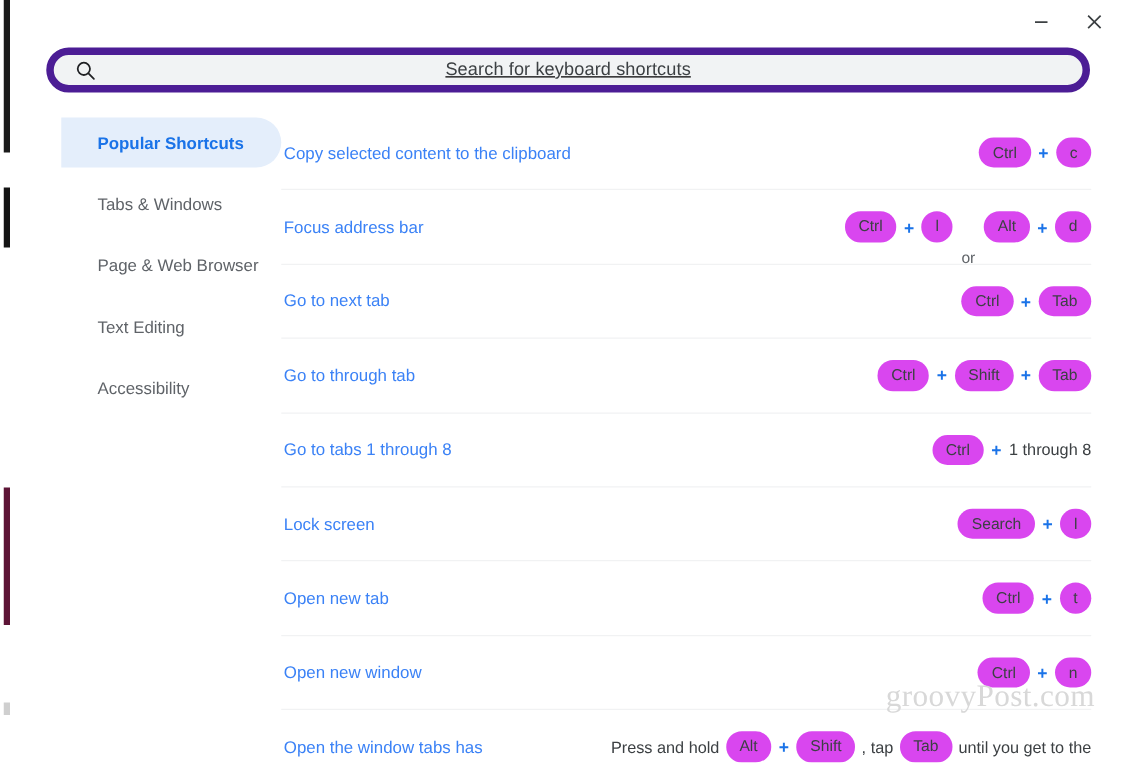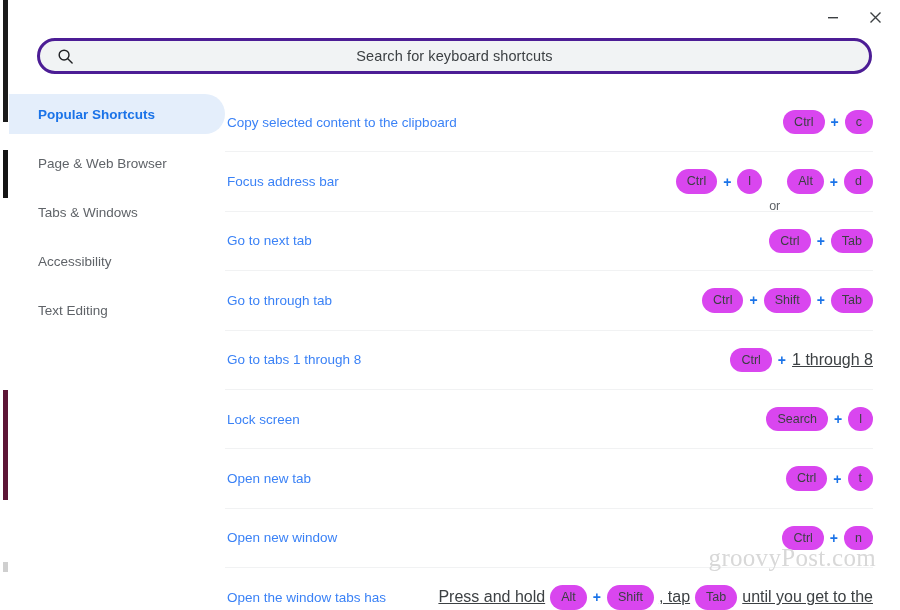--- a/index.html
+++ b/index.html
@@ -61,26 +61,27 @@
   }
   .win-btn svg { display: block; }
 
   
   .search-wrap {
     padding: 4px 28px 0 28px;
   }
   .search-bar {
     position: relative;
     height: 36px;
-    border: 3px solid #4c1d95;
+    border: 6px solid #4c1d95;
     border-radius: 18px;
     background: #f1f3f4;
     display: flex;
     align-items: center;
     box-sizing: border-box;
+    text-decoration: underline;
   }
   .search-icon {
     position: absolute;
     left: 16px;
     top: 50%;
     transform: translateY(-50%);
     width: 18px; height: 18px;
     display: flex; align-items: center; justify-content: center;
   }
   .search-placeholder {
@@ -109,20 +110,21 @@
     display: flex;
     align-items: center;
     padding-left: 29px;
     box-sizing: border-box;
     font-size: 13.5px;
     color: #5f6368;
     margin-bottom: 9px;
     border-top-right-radius: 20px;
     border-bottom-right-radius: 20px;
     cursor: default;
+    margin-left: 40px;
   }
   .side-item.active {
     background: #e4eefb;
     color: #1a73e8;
     font-weight: bold;
   }
 
   
   .list {
     flex: 1;
@@ -160,22 +162,21 @@
     display: inline-block;
   }
   .plus {
     color: #1a73e8;
     font-size: 14px;
     font-weight: bold;
     padding: 0 1px;
   }
   .plain {
     color: #3c4043;
-    font-size: 16px;
-    text-decoration: underline;
+    font-size: 13px;
   }
   .sep {
     color: #5f6368;
     font-size: 12.5px;
     padding: 0 2px;
     margin-top: 48px;
   }
 
   
   #watermark {
@@ -226,30 +227,30 @@
       <span class="search-placeholder">Search for keyboard shortcuts</span>
     </div>
   </div>
 
   <div class="content">
     <nav class="sidebar">
         <div class="side-item active">
           <span>Popular Shortcuts</span>
         </div>
         <div class="side-item">
+          <span>Tabs &amp; Windows</span>
+        </div>
+        <div class="side-item">
           <span>Page &amp; Web Browser</span>
         </div>
         <div class="side-item">
-          <span>Tabs &amp; Windows</span>
+          <span>Text Editing</span>
         </div>
         <div class="side-item">
           <span>Accessibility</span>
-        </div>
-        <div class="side-item">
-          <span>Text Editing</span>
         </div>
       </nav>
     <div class="list">
         <div class="row">
           <div class="row-label">Copy selected content to the clipboard</div>
           <div class="row-keys">
             <span class="key">Ctrl</span>
             <span class="plus">+</span>
             <span class="key">c</span>
           </div>

